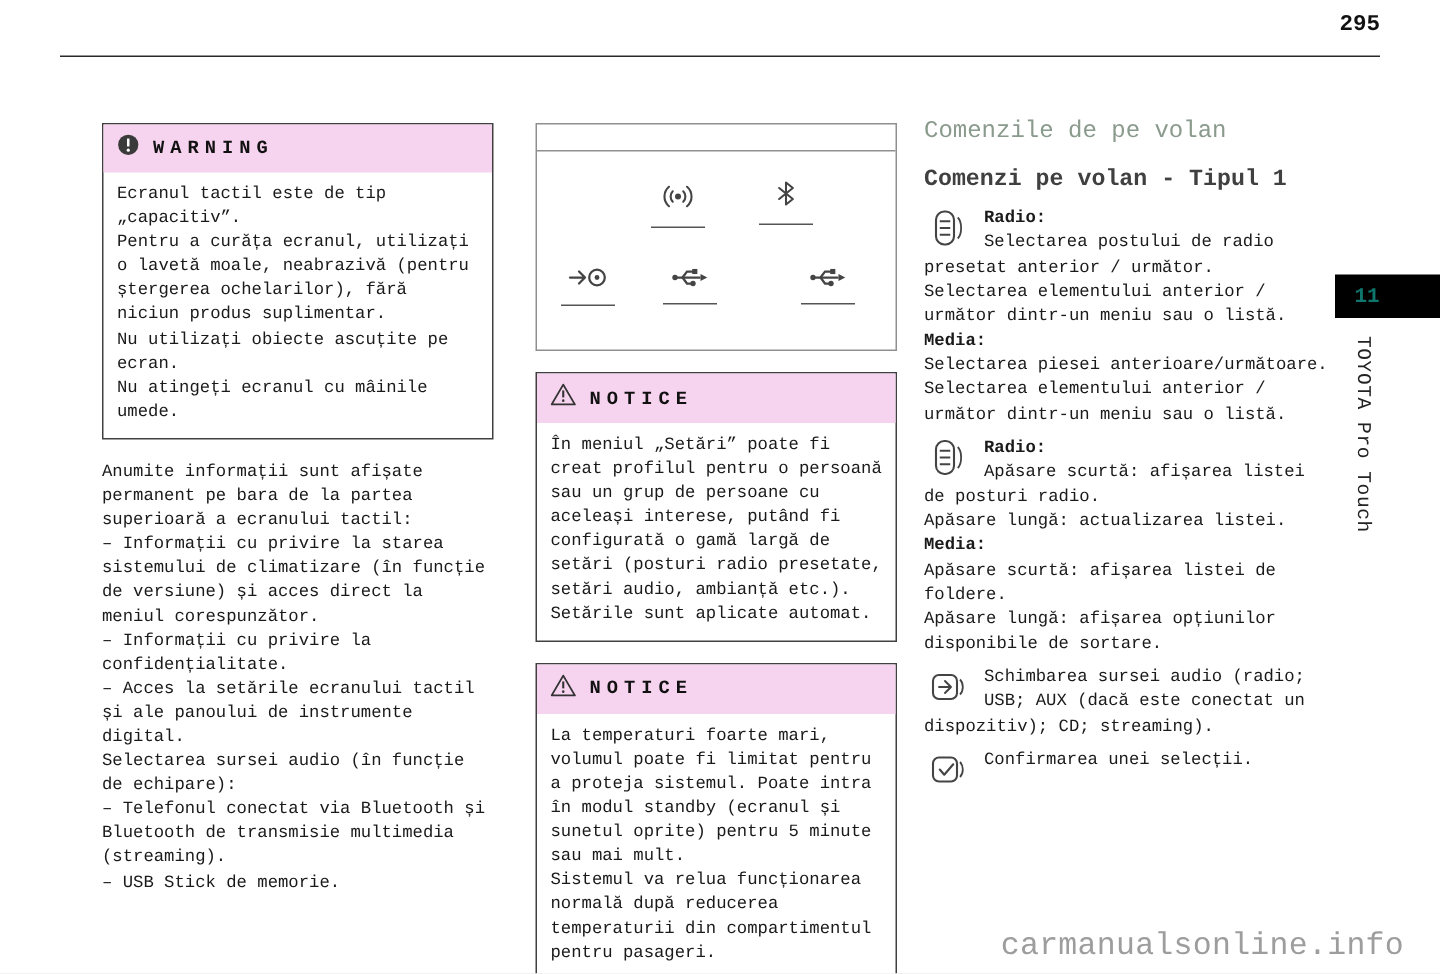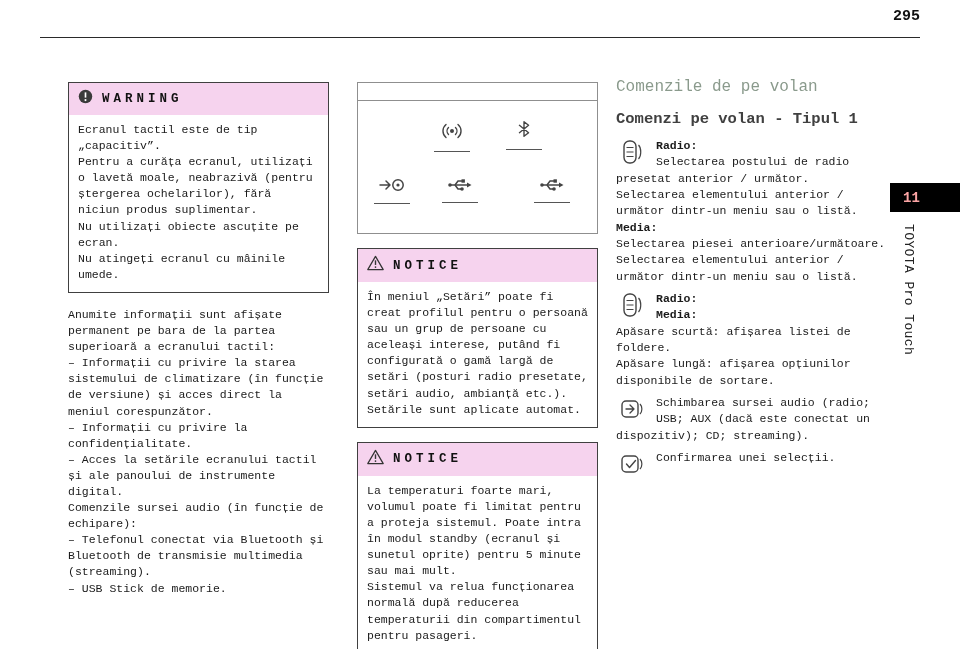--- a/index.html
+++ b/index.html
@@ -5,21 +5,21 @@
   html,body { margin:0; padding:0; background:#e8e8e8; }
   .page {
     position:relative; width:960px; height:649px; margin:0 auto;
     background:#ffffff; overflow:hidden;
     font-family:Liberation Mono, monospace; color:#1a1a1a;
   }
   .header-rule { position:absolute; top:37px; left:40px; width:880px; border-top:1px solid #2a2a2a; }
   .page-number { position:absolute; top:8px; right:40px; font-size:15px; font-weight:bold; color:#111; }
   .chapter-tab {
     position:absolute; top:183px; right:0; width:70px; height:29px; box-sizing:border-box;
-    background:var(--tab-black,#000); color:#fca5a5; font-weight:bold; font-size:14px;
+    background:var(--tab-black,#000); color:#0f766e; font-weight:bold; font-size:14px;
     display:flex; align-items:center; padding-left:13px;text-align:right;
   }
   .side-label {
     position:absolute; top:224px; right:44px; writing-mode:vertical-rl;
     font-size:13px; color:#222; letter-spacing:0.4px;
   }
   .col-left  { position:absolute; left:68px;  top:82px; width:261px; }
   .col-mid   { position:absolute; left:341px; top:82px; width:241px;padding-left:16px; }
   .col-right { position:absolute; left:616px; top:78px; width:272px; }
 
@@ -84,21 +84,21 @@
       <div class="alert-body">Ecranul tactil este de tip „capacitiv”.
 Pentru a curăța ecranul, utilizați o lavetă moale, neabrazivă (pentru ștergerea ochelarilor), fără niciun produs suplimentar.
 Nu utilizați obiecte ascuțite pe ecran.
 Nu atingeți ecranul cu mâinile umede.</div>
     </div>
 
     <div class="bodytext flow">Anumite informații sunt afișate permanent pe bara de la partea superioară a ecranului tactil:</div>
     <div class="bodytext bullet">– Informații cu privire la starea sistemului de climatizare (în funcție de versiune) și acces direct la meniul corespunzător.</div>
     <div class="bodytext bullet">– Informații cu privire la confidențialitate.</div>
     <div class="bodytext bullet">– Acces la setările ecranului tactil și ale panoului de instrumente digital.</div>
-    <div class="bodytext">Comenzile sursei audio (în funcție de echipare):</div>
+    <div class="bodytext">Selectarea sursei audio (în funcție de echipare):</div>
     <div class="bodytext bullet">– Telefonul conectat via Bluetooth și Bluetooth de transmisie multimedia (streaming).</div>
     <div class="bodytext bullet">– USB Stick de memorie.</div>
   </div>
 
   <div class="col-mid">
     <div class="diagram">
       <div class="topline"></div>
 
       <div class="dicon d-broadcast">
         <svg viewBox="0 0 24 24" width="24" height="24">
@@ -203,20 +203,22 @@
 
     <div class="rc-block">
       <span class="cicon">
         <svg viewBox="0 0 30 26" width="30" height="26">
             <rect x="8" y="2" width="12" height="22" rx="5.5" fill="none" stroke="#444" stroke-width="1.4"></rect>
             <path d="M10.5 8.5 h7 M10.5 13 h7 M10.5 17.5 h7" stroke="#444" stroke-width="1.2"></path>
             <path d="M22.5 6 c3 3 3 11 0 14" fill="none" stroke="#444" stroke-width="1.2"></path>
           </svg>
       </span>
       <div class="rc-label">Radio:</div>
+      <div class="rc-text">Apăsare scurtă: afișarea listei de posturi radio.
+Apăsare lungă: actualizarea listei.</div>
       <div class="rc-label">Media:</div>
       <div class="rc-text">Apăsare scurtă: afișarea listei de foldere.
 Apăsare lungă: afișarea opțiunilor disponibile de sortare.</div>
     </div>
 
     <div class="rc-block">
       <span class="cicon">
         <svg viewBox="0 0 30 26" width="30" height="26">
             <rect x="6" y="5" width="16" height="16" rx="4" fill="none" stroke="#444" stroke-width="1.4"></rect>
             <path d="M10 13 h8 M14 9 l4 4 -4 4" fill="none" stroke="#444" stroke-width="1.3" stroke-linecap="round" stroke-linejoin="round"></path>
@@ -231,13 +233,14 @@
         <svg viewBox="0 0 30 26" width="30" height="26">
             <rect x="6" y="5" width="16" height="16" rx="4" fill="none" stroke="#444" stroke-width="1.4"></rect>
             <path d="M10.5 13 l3 3.5 6 -7" fill="none" stroke="#444" stroke-width="1.4" stroke-linecap="round" stroke-linejoin="round"></path>
             <path d="M24 8 c2.5 2.5 2.5 7.5 0 10" fill="none" stroke="#444" stroke-width="1.2"></path>
           </svg>
       </span>
       <div class="rc-text">Confirmarea unei selecții.</div>
     </div>
   </div>
 
+  <div class="watermark">carmanualsonline.info</div>
 </div>
 
 </body></html>

